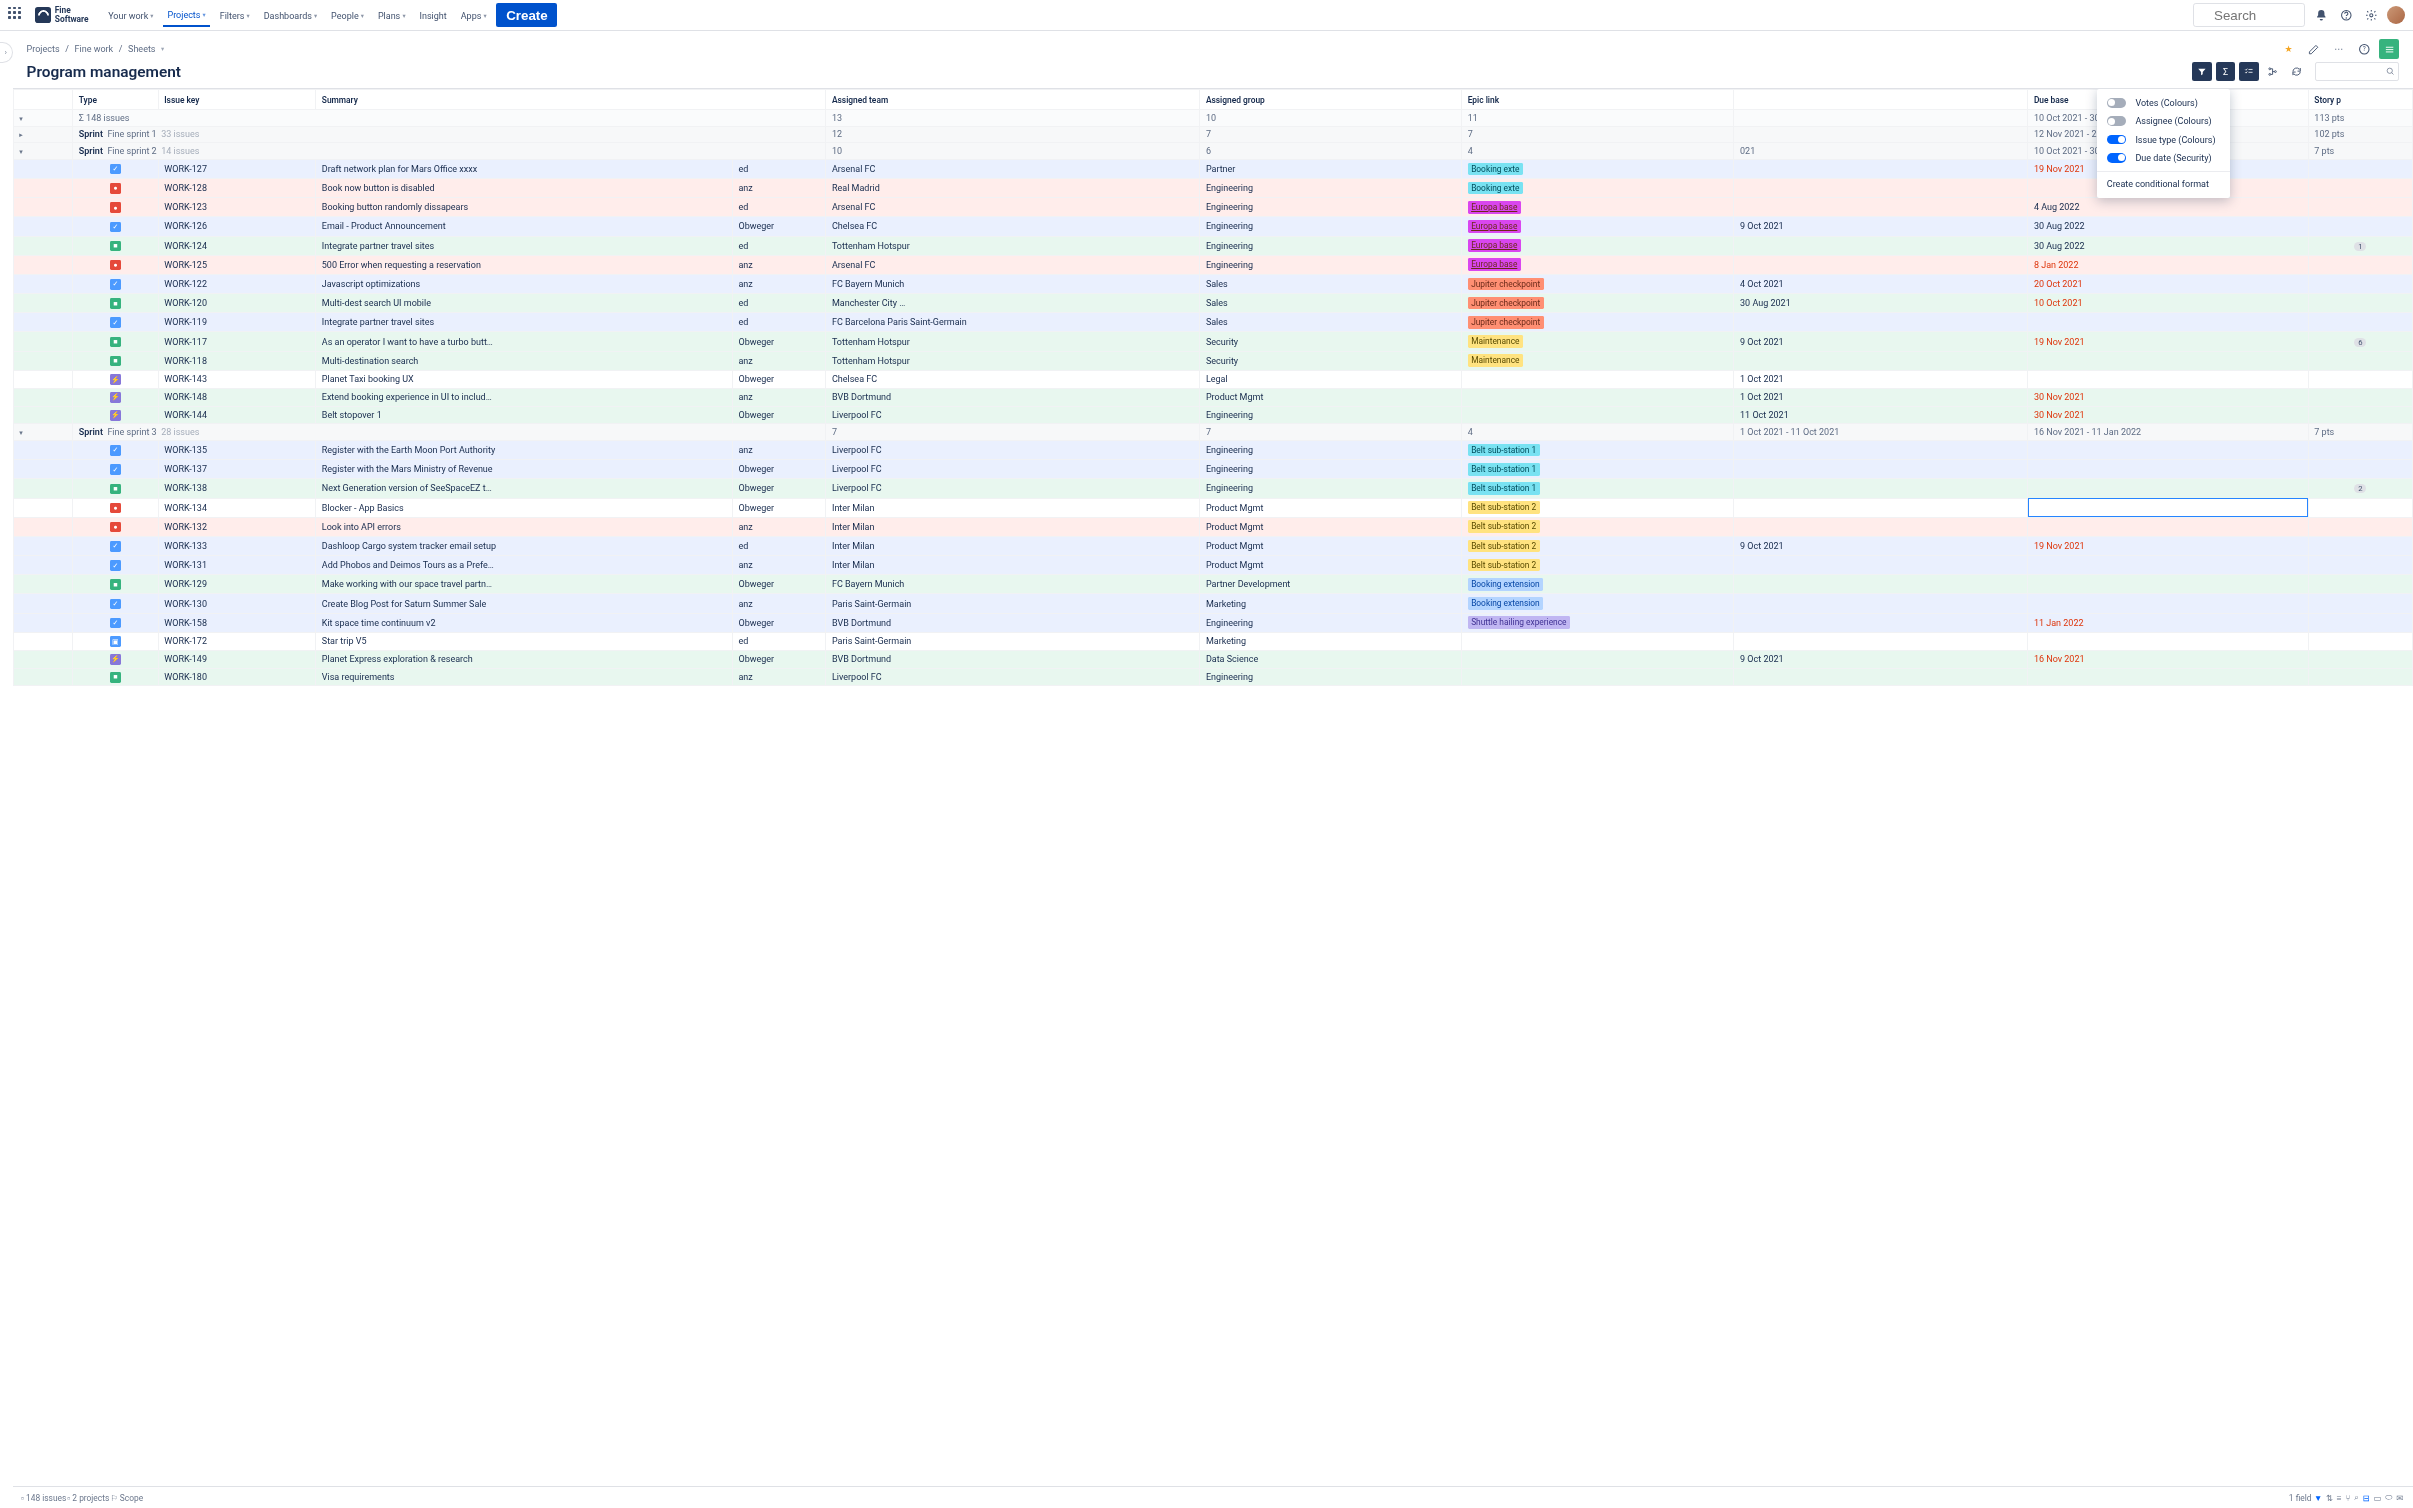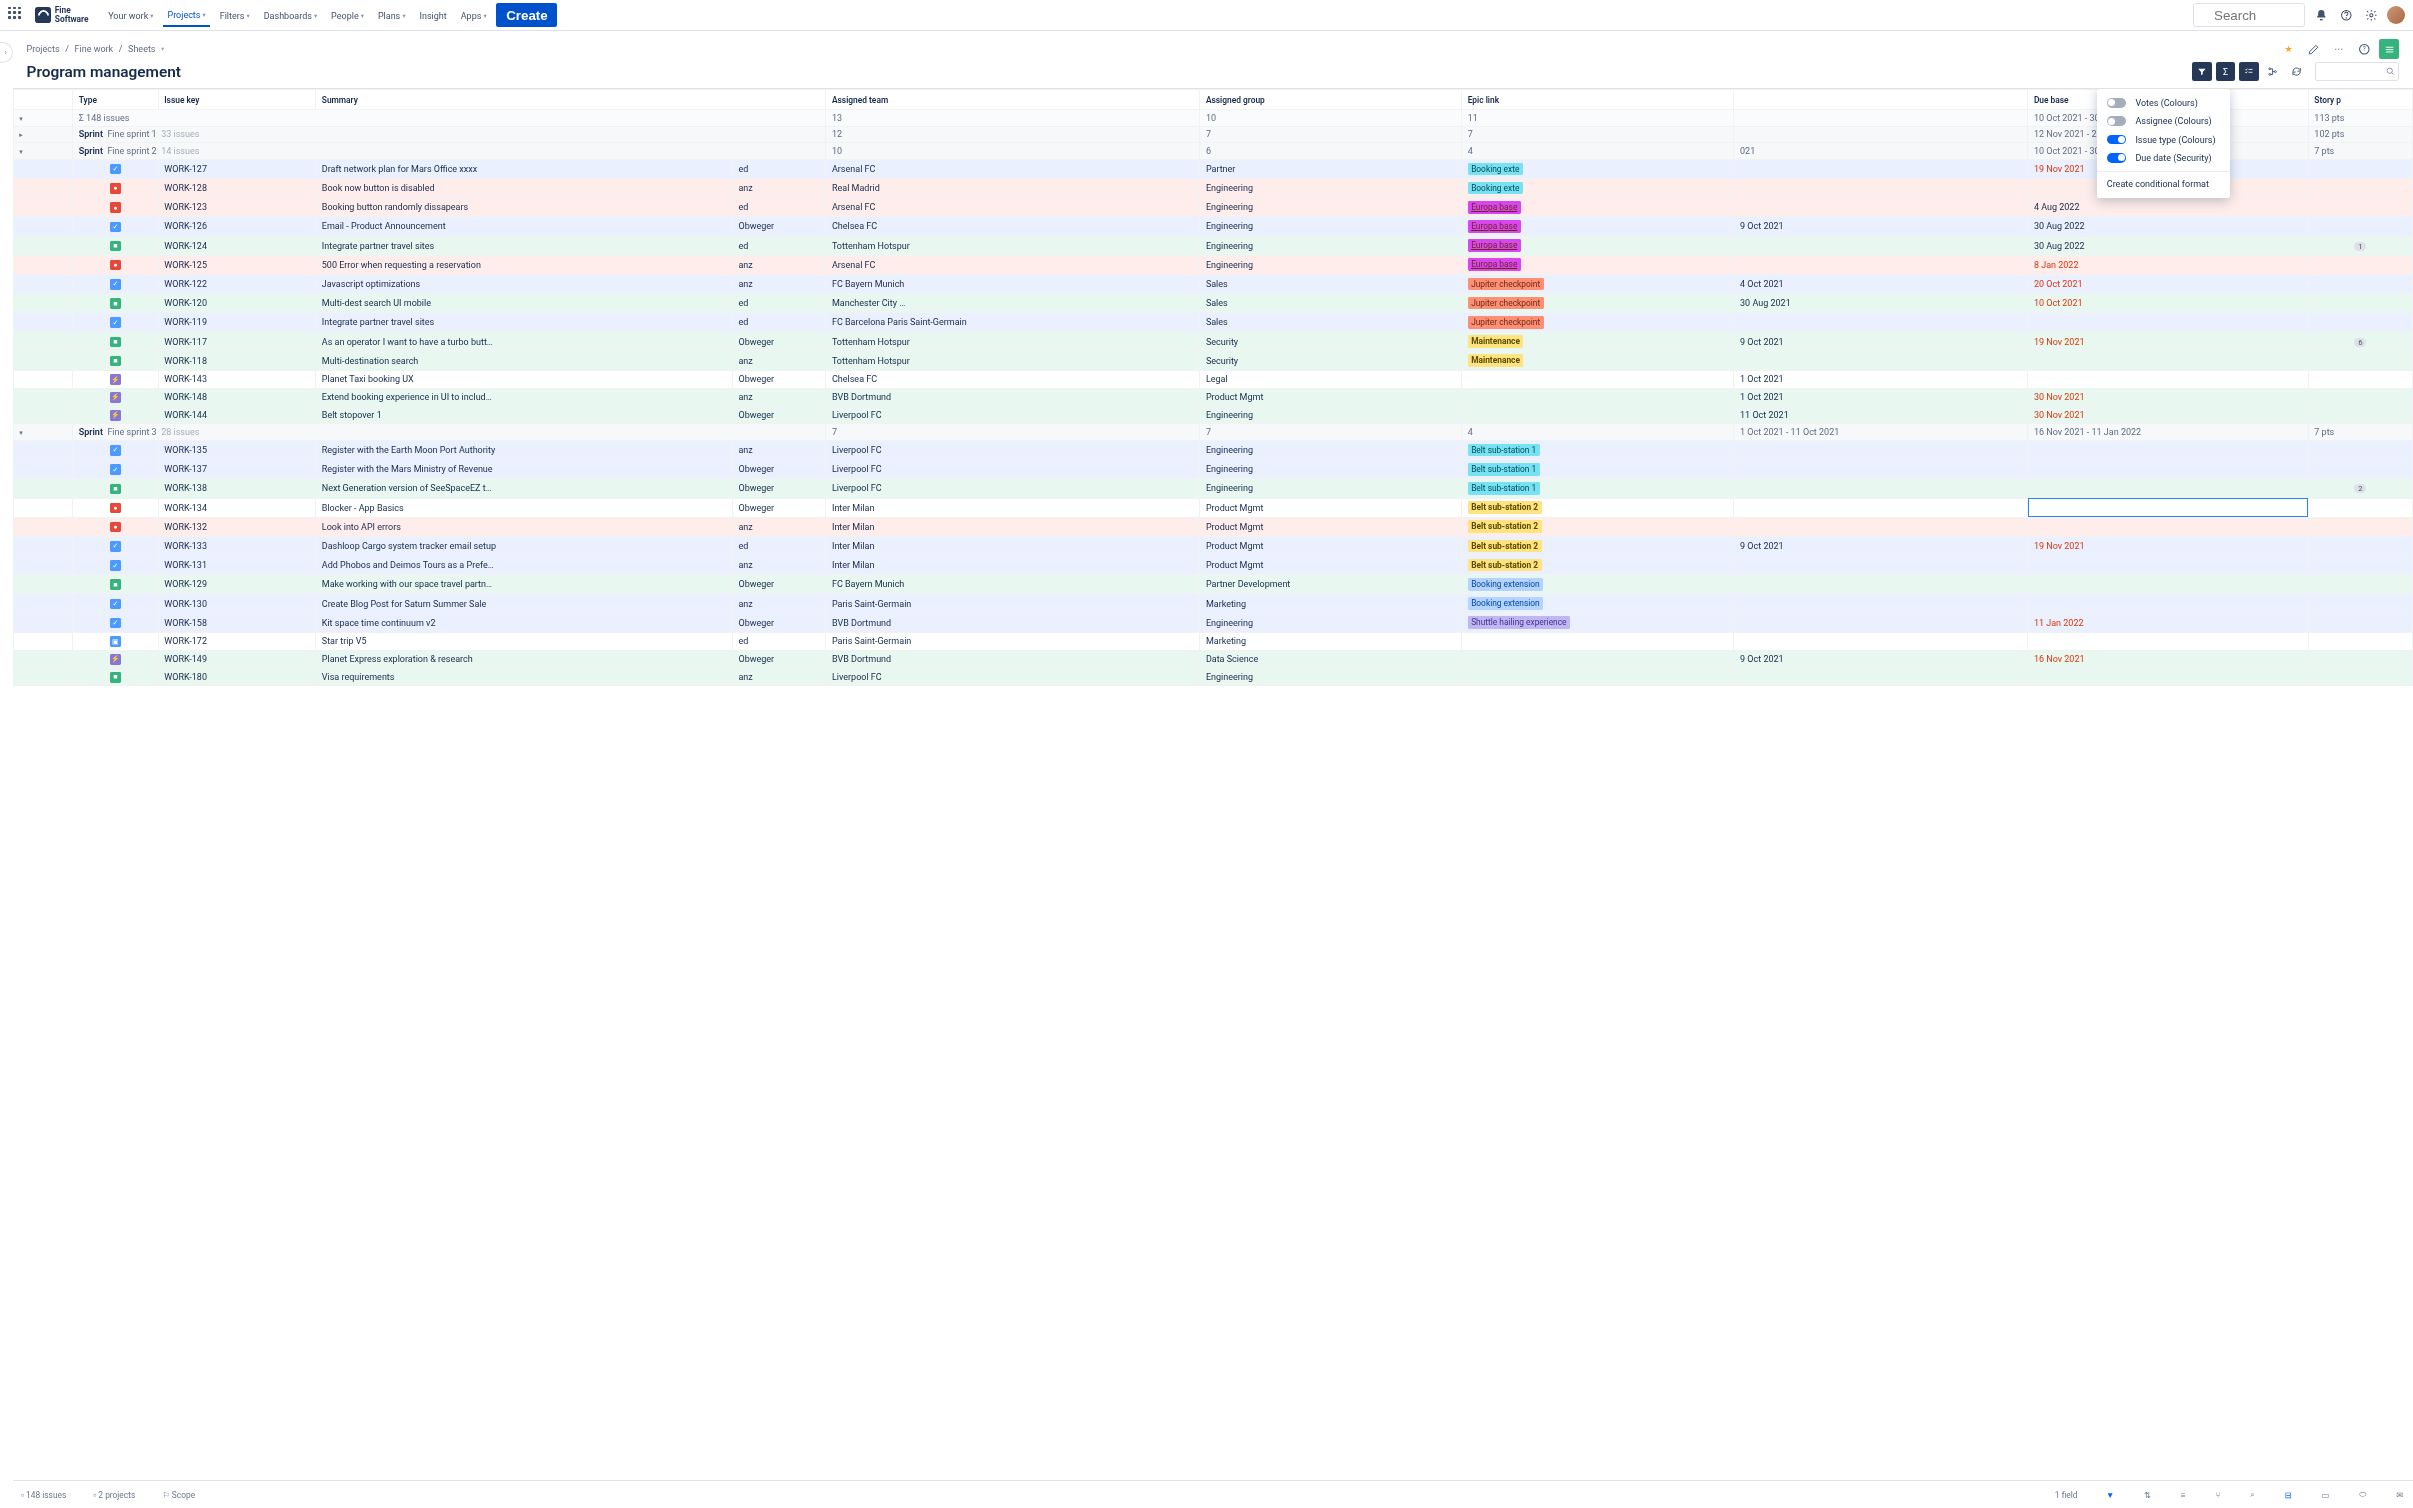--- a/index.html
+++ b/index.html
@@ -56,41 +56,41 @@
 .type-ic{width:10.5px;height:10.5px;border-radius:1.4px;display:inline-flex;align-items:center;justify-content:center;font-size:7px;color:#fff;margin:0 auto;}
 .t-task{background:#4C9AFF;}
 .t-bug{background:#E5493A;}
 .t-story{background:#36B37E;}
 .t-epic{background:#8777D9;}
 .t-sub{background:#4C9AFF;}
 .tag{display:inline-block;padding:0 3.5px;border-radius:1.4px;font-size:8.4px;line-height:12.6px;}
 .c-teal{background:#79E2F2;color:#004D5C;}
 .c-salmon{background:#d946ef;color:#6B2A19;text-decoration:underline;}
 .c-orange{background:#FF8F73;color:#6B2A19;}
-.c-yellow{background:#FFE380;color:#594B00;font-weight:bold;}
+.c-yellow{background:#FFE380;color:#594B00;}
 .c-blue{background:#B3D4FF;color:#0747A6;}
 .c-purple{background:#C0B6F2;color:#403294;}
 .row-blue td{background:#EAF0FE;}
 .row-red td{background:#FFEDEB;}
 .row-green td{background:#E8F7EF;}
 .row-plain td{background:#fff;}
 .due-red{color:#DE350B;}
 .due-dark{color:#172B4D;}
 .pill{display:inline-block;min-width:12px;text-align:center;border-radius:6.3px;background:#DFE1E6;font-size:7.7px;color:#42526E;padding:0 3.5px;}
 .cell-selected{outline:1.4px solid #2684FF;outline-offset:-1.4px;}
 .caret{display:inline-block;width:7px;font-size:7px;color:#6B778C;margin-right:2.8px;}
 
 .popover{position:absolute;top:0;right:183px;width:133px;background:#fff;border-radius:2.1px;box-shadow:0 2.8px 11.2px rgba(9,30,66,.25);padding:4.2px 0;z-index:50;}
 .pop-item{display:flex;align-items:center;gap:9px;padding:4.2px 9.8px;cursor:pointer;font-size:9px;}
 .pop-sep{border-top:0.7px solid #EBECF0;margin:3.5px 0;}
 .toggle{width:19.6px;height:9.8px;border-radius:5.6px;background:#A5ADBA;position:relative;flex-shrink:0;}
 .toggle.on{background:#0065FF;}
 .toggle::after{content:'';position:absolute;width:7px;height:7px;background:#fff;border-radius:50%;top:1.4px;left:1.4px;}
 .toggle.on::after{left:11.2px;}
-.footer{position:absolute;bottom:0;left:12.6px;right:0;height:28px;border-top:0.7px solid #DFE1E6;display:flex;align-items:center;padding:0 8.4px;gap:27px;color:#6B778C;font-size:8.4px;}
+.footer{position:absolute;bottom:0;left:12.6px;right:0;height:22px;border-top:0.7px solid #DFE1E6;display:flex;align-items:center;padding:0 8.4px;gap:1px;color:#6B778C;font-size:8.4px;}
 .footer .spacer{flex:1;}
 .foot-ic{cursor:pointer;color:#6B778C;padding:0 1.4px;}
 .foot-ic.blue{color:#0065FF;}
 svg{display:block;}
 </style>
 </head>
 <body>
 
 <div class="topbar">
   <div class="app-switcher">

